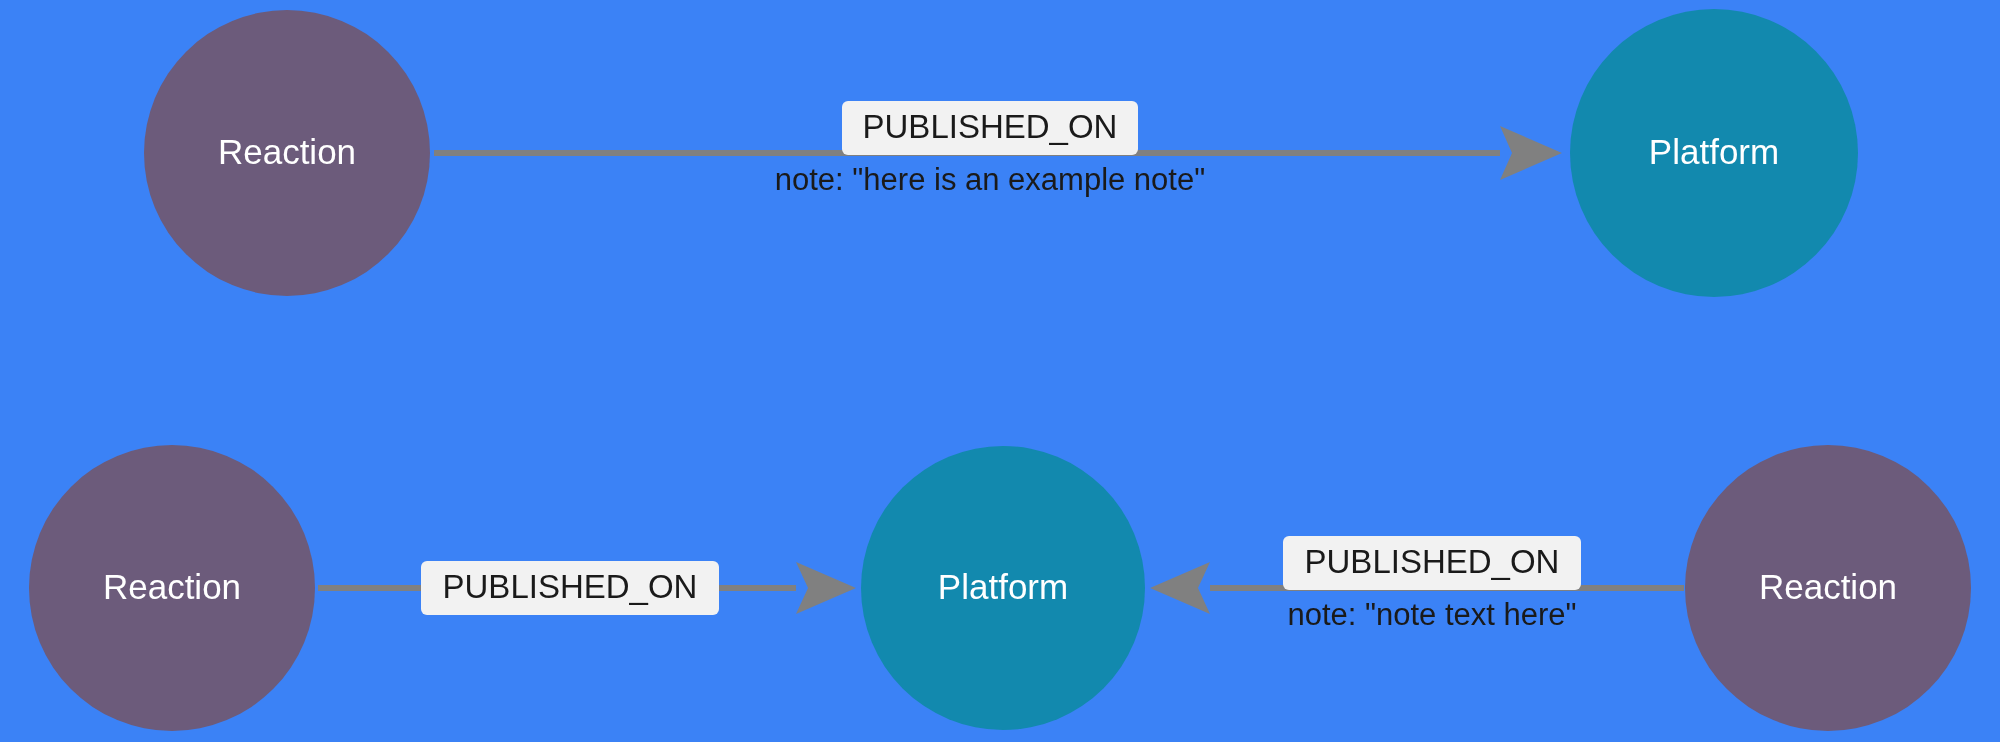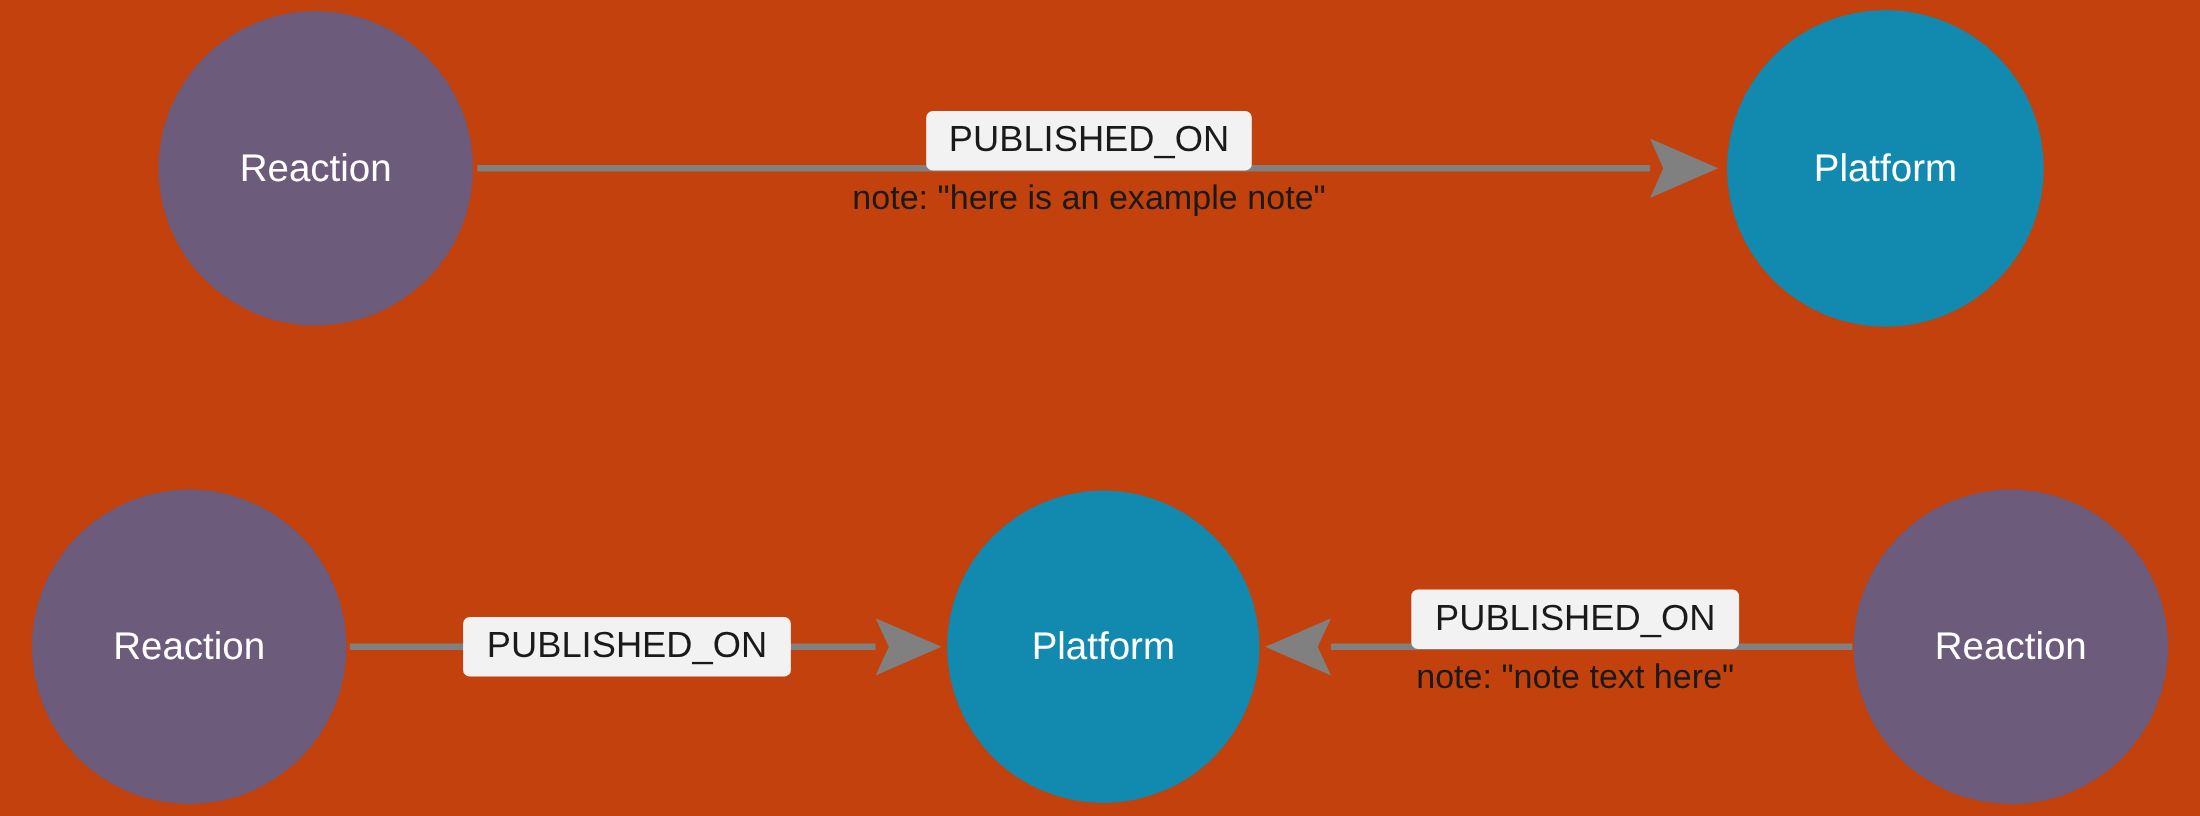--- a/index.html
+++ b/index.html
@@ -8,21 +8,21 @@
     padding: 0;
     background: #ffffff;
   }
   body {
     font-family: "Liberation Sans", "DejaVu Sans", sans-serif;
   }
   #canvas {
     position: relative;
     width: 2000px;
     height: 742px;
-    background: #c2410c;
+    background: #3b82f6;
     overflow: hidden;
   }
   #graph-svg {
     position: absolute;
     left: 0;
     top: 0;
     width: 2000px;
     height: 742px;
     display: block;
   }

